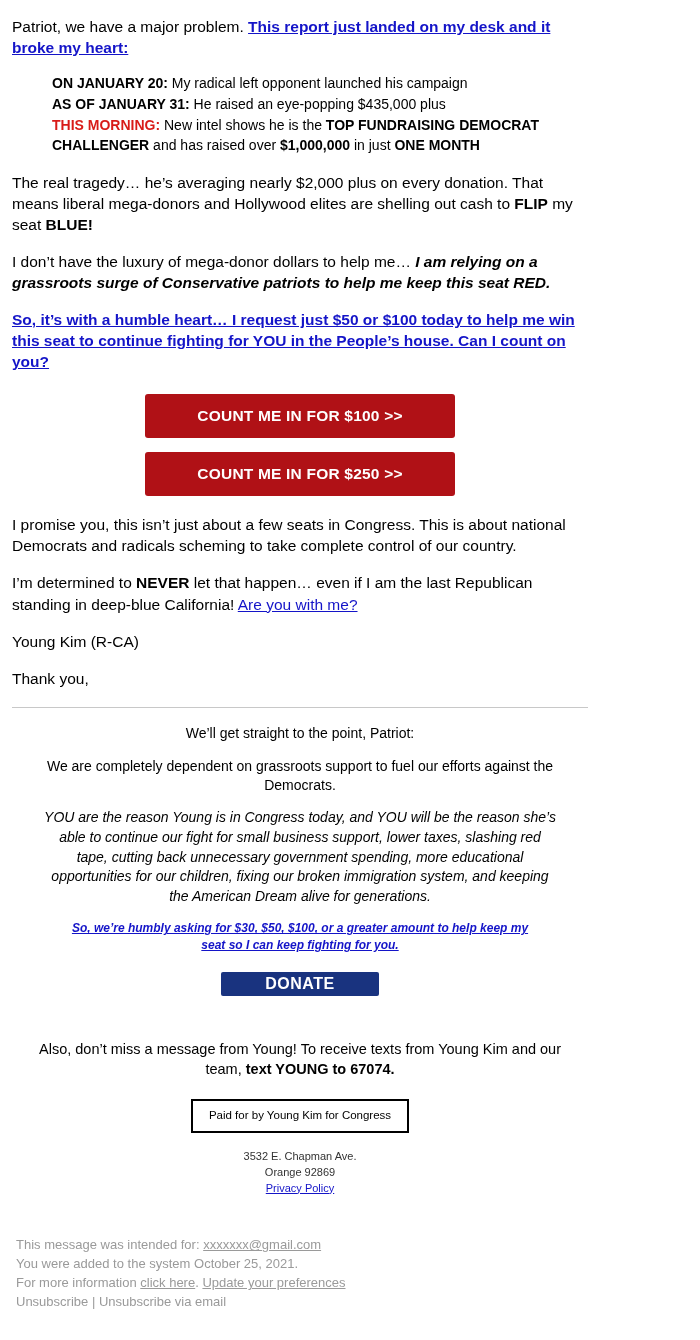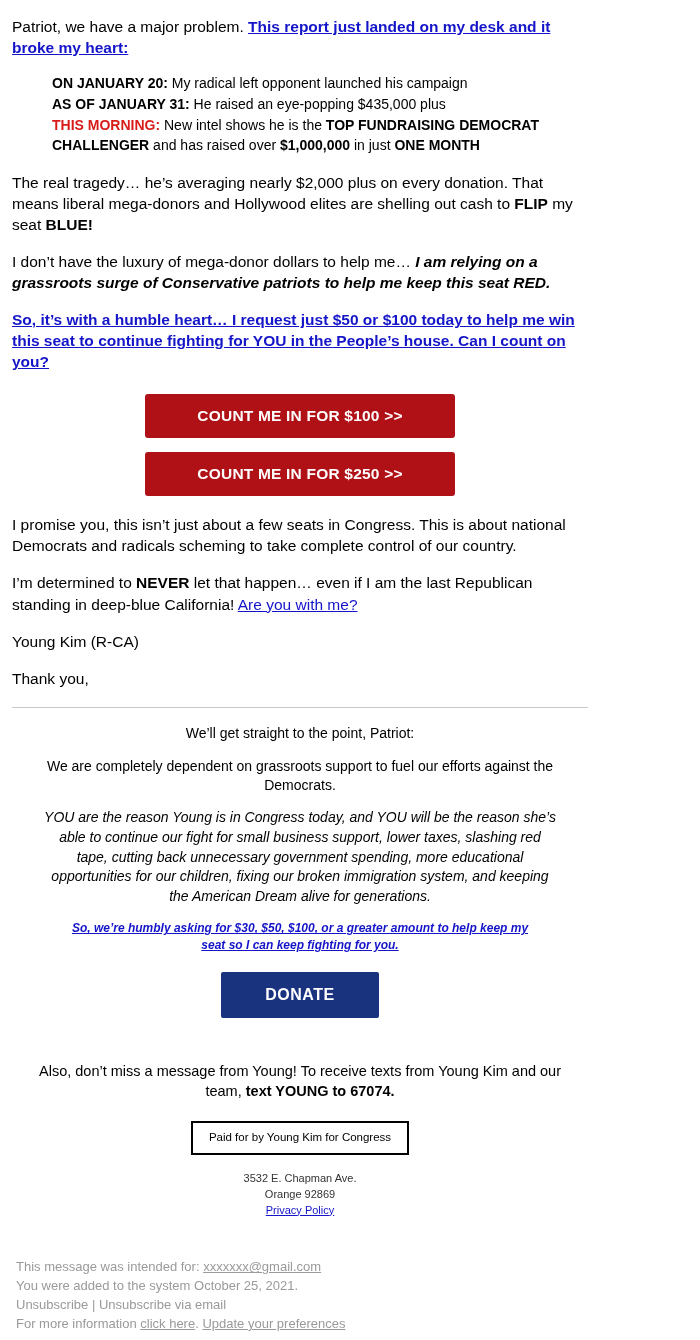--- a/index.html
+++ b/index.html
@@ -92,21 +92,21 @@
     padding: 0 30px;
   }
   .f-ask a { color: #1414c8; text-decoration: underline; }
   .donate-btn {
     display: inline-block;
     background: #19337f;
     color: #ffffff;
     font-weight: bold;
     font-size: 16px;
     letter-spacing: 0.5px;
-    padding: 14px 44px;
+    padding: 3px 44px;
     border: none;
     border-radius: 2px;
     cursor: pointer;
     font-family: "Liberation Sans", sans-serif;
   }
   .donate-wrap { margin: 4px 0 18px 0; }
   .f-text-line {
     font-size: 14.5px;
     line-height: 1.35;
     margin-bottom: 20px;
@@ -206,20 +206,20 @@
       <div><a href="#">Privacy Policy</a></div>
     </div>
   </div>
 
   <div class="legal">
     <div>
       <span>This message was intended for: </span><a href="#">xxxxxxx@gmail.com</a>
     </div>
     <div>You were added to the system October 25, 2021.</div>
     <div>
+      <span>For more information </span><a href="#">click here</a><span>. </span><a href="#">Update your preferences</a>
+    </div>
+    <div>
       <span>Unsubscribe</span><span> | </span><span>Unsubscribe via email</span>
     </div>
-    <div>
-      <span>For more information </span><a href="#">click here</a><span>. </span><a href="#">Update your preferences</a>
-    </div>
   </div>
 
 </div>
 
 </body></html>

